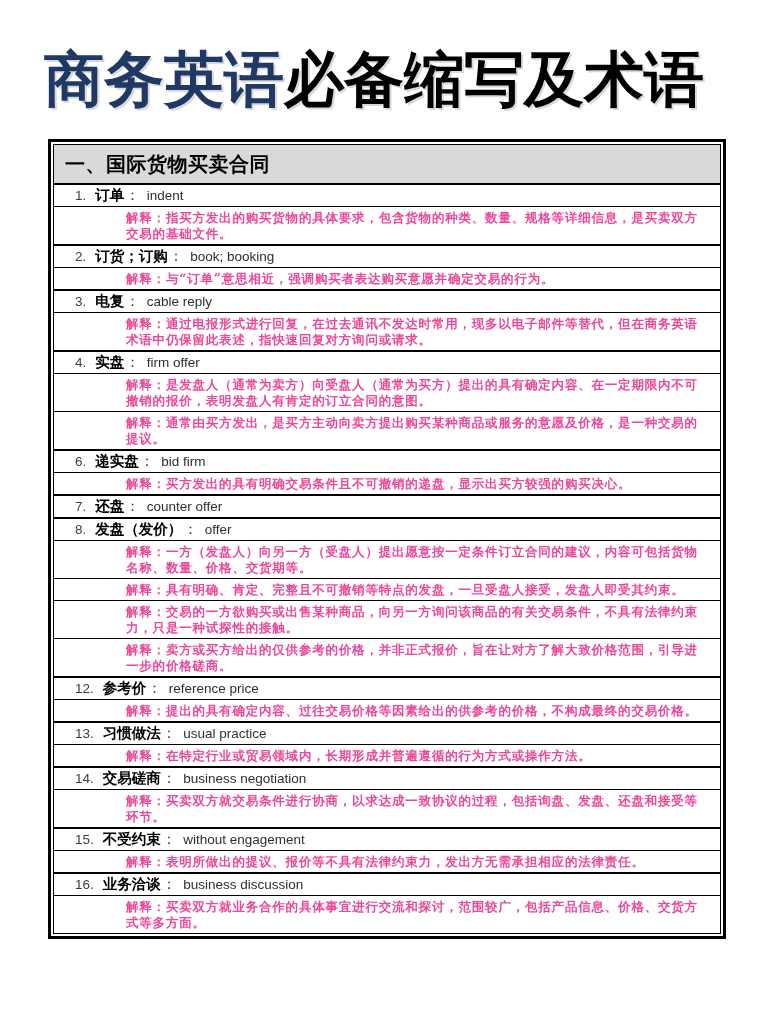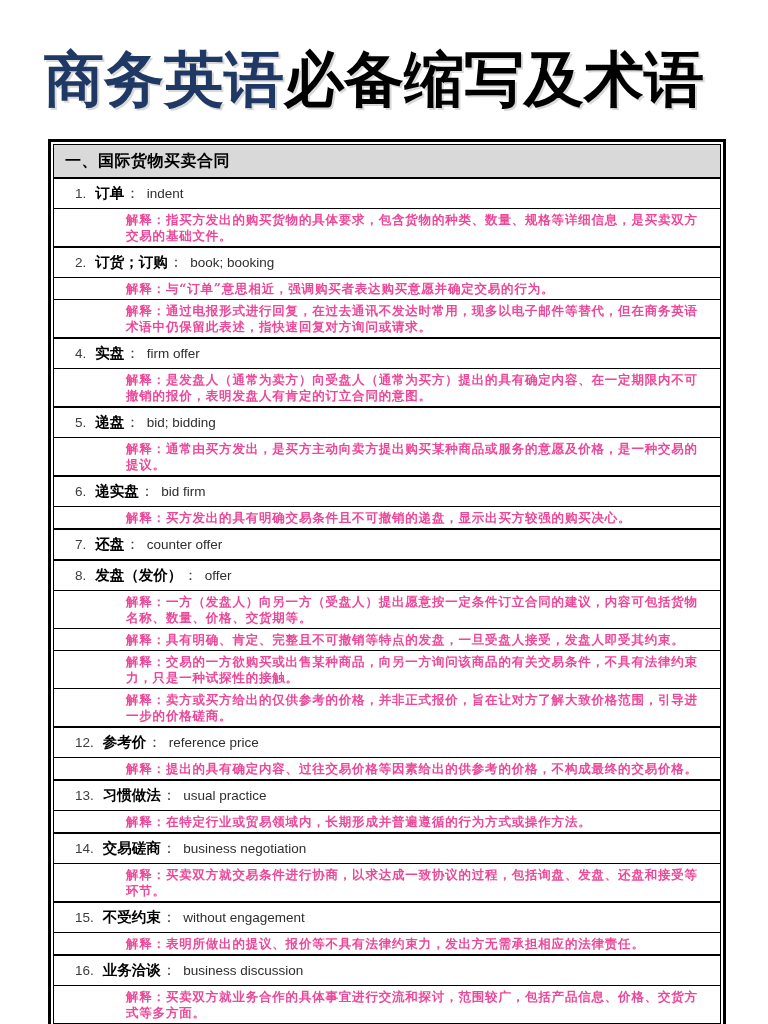--- a/index.html
+++ b/index.html
@@ -38,33 +38,33 @@
     border-collapse: collapse;
     width: 100%;
     table-layout: fixed;
   }
   td { border: 1px solid #000; vertical-align: top; }
 
   
   .section-cell {
     background: #d9d9d9;
     font-weight: bold;
-    font-size: 16px;
+    font-size: 20px;
     color: #000;
     padding: 6px 10px 5px 11px;
     letter-spacing: 0.5px;
     font-family: Liberation Serif, serif;
   }
 
   
   .term-cell {
     border-top-width: 2px;
     padding: 2px 8px 2px 21px;
     font-size: 14.5px;
-    line-height: 24px;
+    line-height: 16px;
     white-space: nowrap;
     overflow: hidden;
   }
   .num   { color: #3d3d3d; font-size: 13.5px; margin-right: 9px; }
   .zh    { color: #000000; font-weight: bold; }
   .colon { color: #3d3d3d; margin: 0 7px 0 1px; }
   .en    { color: #2e2e2e; font-size: 13.5px; }
 
   
   .exp-cell {
@@ -107,42 +107,42 @@
     <td class="term-cell">
       <span class="num">2.</span><span class="zh">订货；订购</span><span class="colon">：</span><span class="en">book; booking</span>
     </td>
   </tr>
   <tr class="exp-row">
     <td class="exp-cell">
       <span class="exp-label">解释：</span><span class="exp-text">与“订单”意思相近，强调购买者表达购买意愿并确定交易的行为。</span>
     </td>
   </tr>
 
+  <tr class="term-row">
+    <td class="term-cell">
+      <span class="num">3.</span><span class="zh">电复</span><span class="colon">：</span><span class="en">cable reply</span>
+    </td>
+  </tr>
   <tr class="exp-row">
     <td class="exp-cell">
       <span class="exp-label">解释：</span><span class="exp-text">通过电报形式进行回复，在过去通讯不发达时常用，现多以电子邮件等替代，但在商务英语术语中仍保留此表述，指快速回复对方询问或请求。</span>
     </td>
   </tr>
 
   <tr class="term-row">
     <td class="term-cell">
       <span class="num">4.</span><span class="zh">实盘</span><span class="colon">：</span><span class="en">firm offer</span>
     </td>
   </tr>
   <tr class="exp-row">
     <td class="exp-cell">
       <span class="exp-label">解释：</span><span class="exp-text">是发盘人（通常为卖方）向受盘人（通常为买方）提出的具有确定内容、在一定期限内不可撤销的报价，表明发盘人有肯定的订立合同的意图。</span>
     </td>
   </tr>
 
-  <tr class="term-row">
-    <td class="term-cell">
-      <span class="num">5.</span><span class="zh">递盘</span><span class="colon">：</span><span class="en">bid; bidding</span>
-    </td>
-  </tr>
   <tr class="exp-row">
     <td class="exp-cell">
       <span class="exp-label">解释：</span><span class="exp-text">通常由买方发出，是买方主动向卖方提出购买某种商品或服务的意愿及价格，是一种交易的提议。</span>
     </td>
   </tr>
 
   <tr class="term-row">
     <td class="term-cell">
       <span class="num">6.</span><span class="zh">递实盘</span><span class="colon">：</span><span class="en">bid firm</span>
     </td>

